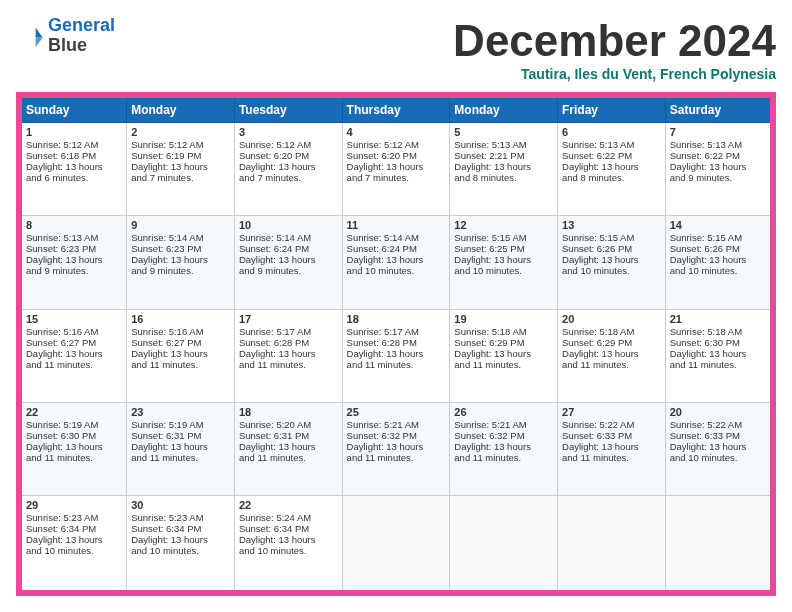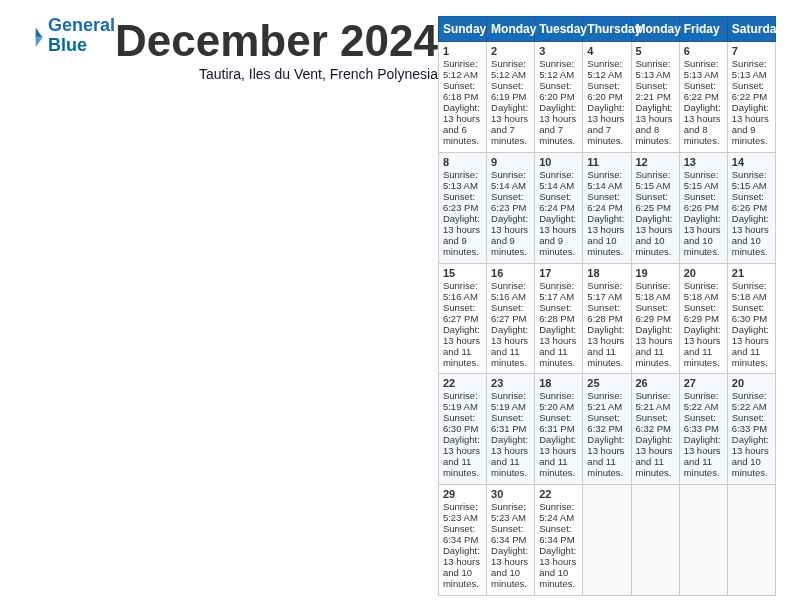--- a/index.html
+++ b/index.html
@@ -8,20 +8,21 @@
       background: #fff;
       width: 792px;
       height: 612px;
       overflow: hidden;
     }
     .page {
       width: 792px;
       height: 612px;
       padding: 16px;
       display: flex;
+      flex-direction: column;
     }
     .header {
       display: flex;
       justify-content: space-between;
       align-items: flex-start;
       margin-bottom: 10px;
     }
     .logo {
       display: flex;
       align-items: center;
@@ -43,25 +44,26 @@
     .title-block {
       text-align: right;
     }
     .month-title {
       font-size: 44px;
       font-weight: bold;
       color: #333;
     }
     .subtitle {
       font-size: 14px;
-      color: #0f172a;
+      color: #0f766e;
+      font-weight: bold;
     }
     .calendar {
       flex: 1;
-      border: 1px solid #ec4899;
+      border: 6px solid #ec4899;
       border-collapse: collapse;
       width: 100%;
       table-layout: fixed;
     }
     .calendar th {
       background-color: #1a6bb5;
       color: #fff;
       font-size: 12px;
       font-weight: bold;
       padding: 5px 4px;
@@ -94,21 +96,21 @@
 
 <div class="page">
   <div class="header">
     <div class="logo">
       <svg class="logo-icon" viewBox="0 0 40 40">
         <polygon points="28,8 38,22 28,22" fill="#1a6bb5"></polygon>
         <polygon points="28,22 38,22 28,36" fill="#5599d0"></polygon>
       </svg>
       <div class="logo-text">
         <div><span>General</span></div>
-        <div><span style="color:#0369a1">Blue</span></div>
+        <div><span style="color:#404040">Blue</span></div>
       </div>
     </div>
     <div class="title-block">
       <div class="month-title">December 2024</div>
       <div class="subtitle">Tautira, Iles du Vent, French Polynesia</div>
     </div>
   </div>
 
   <table class="calendar">
     <thead>

